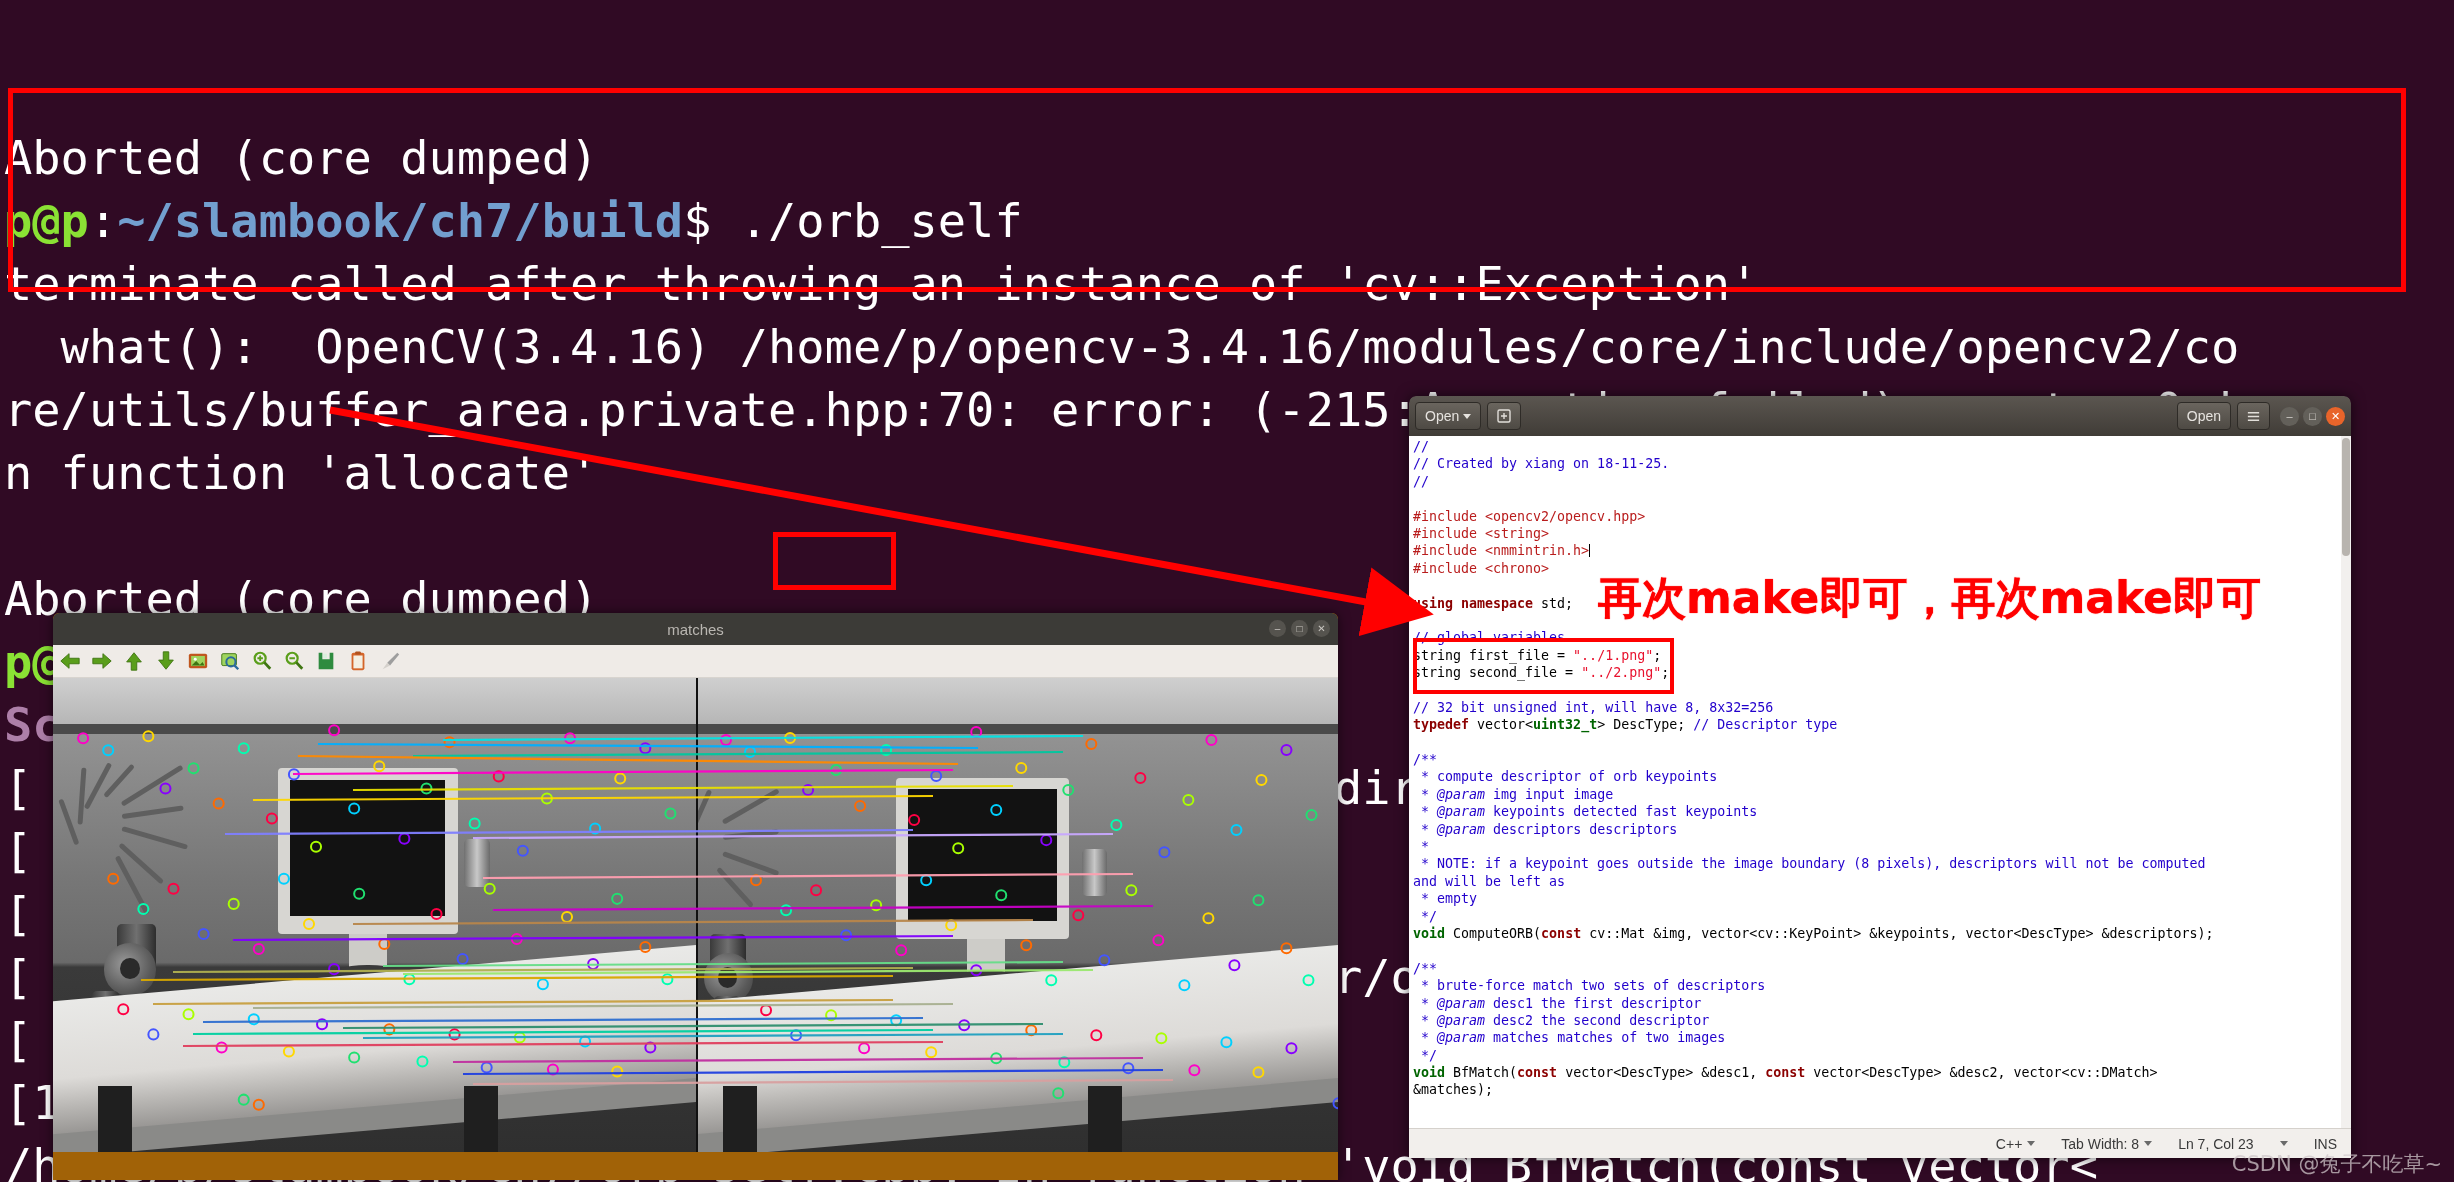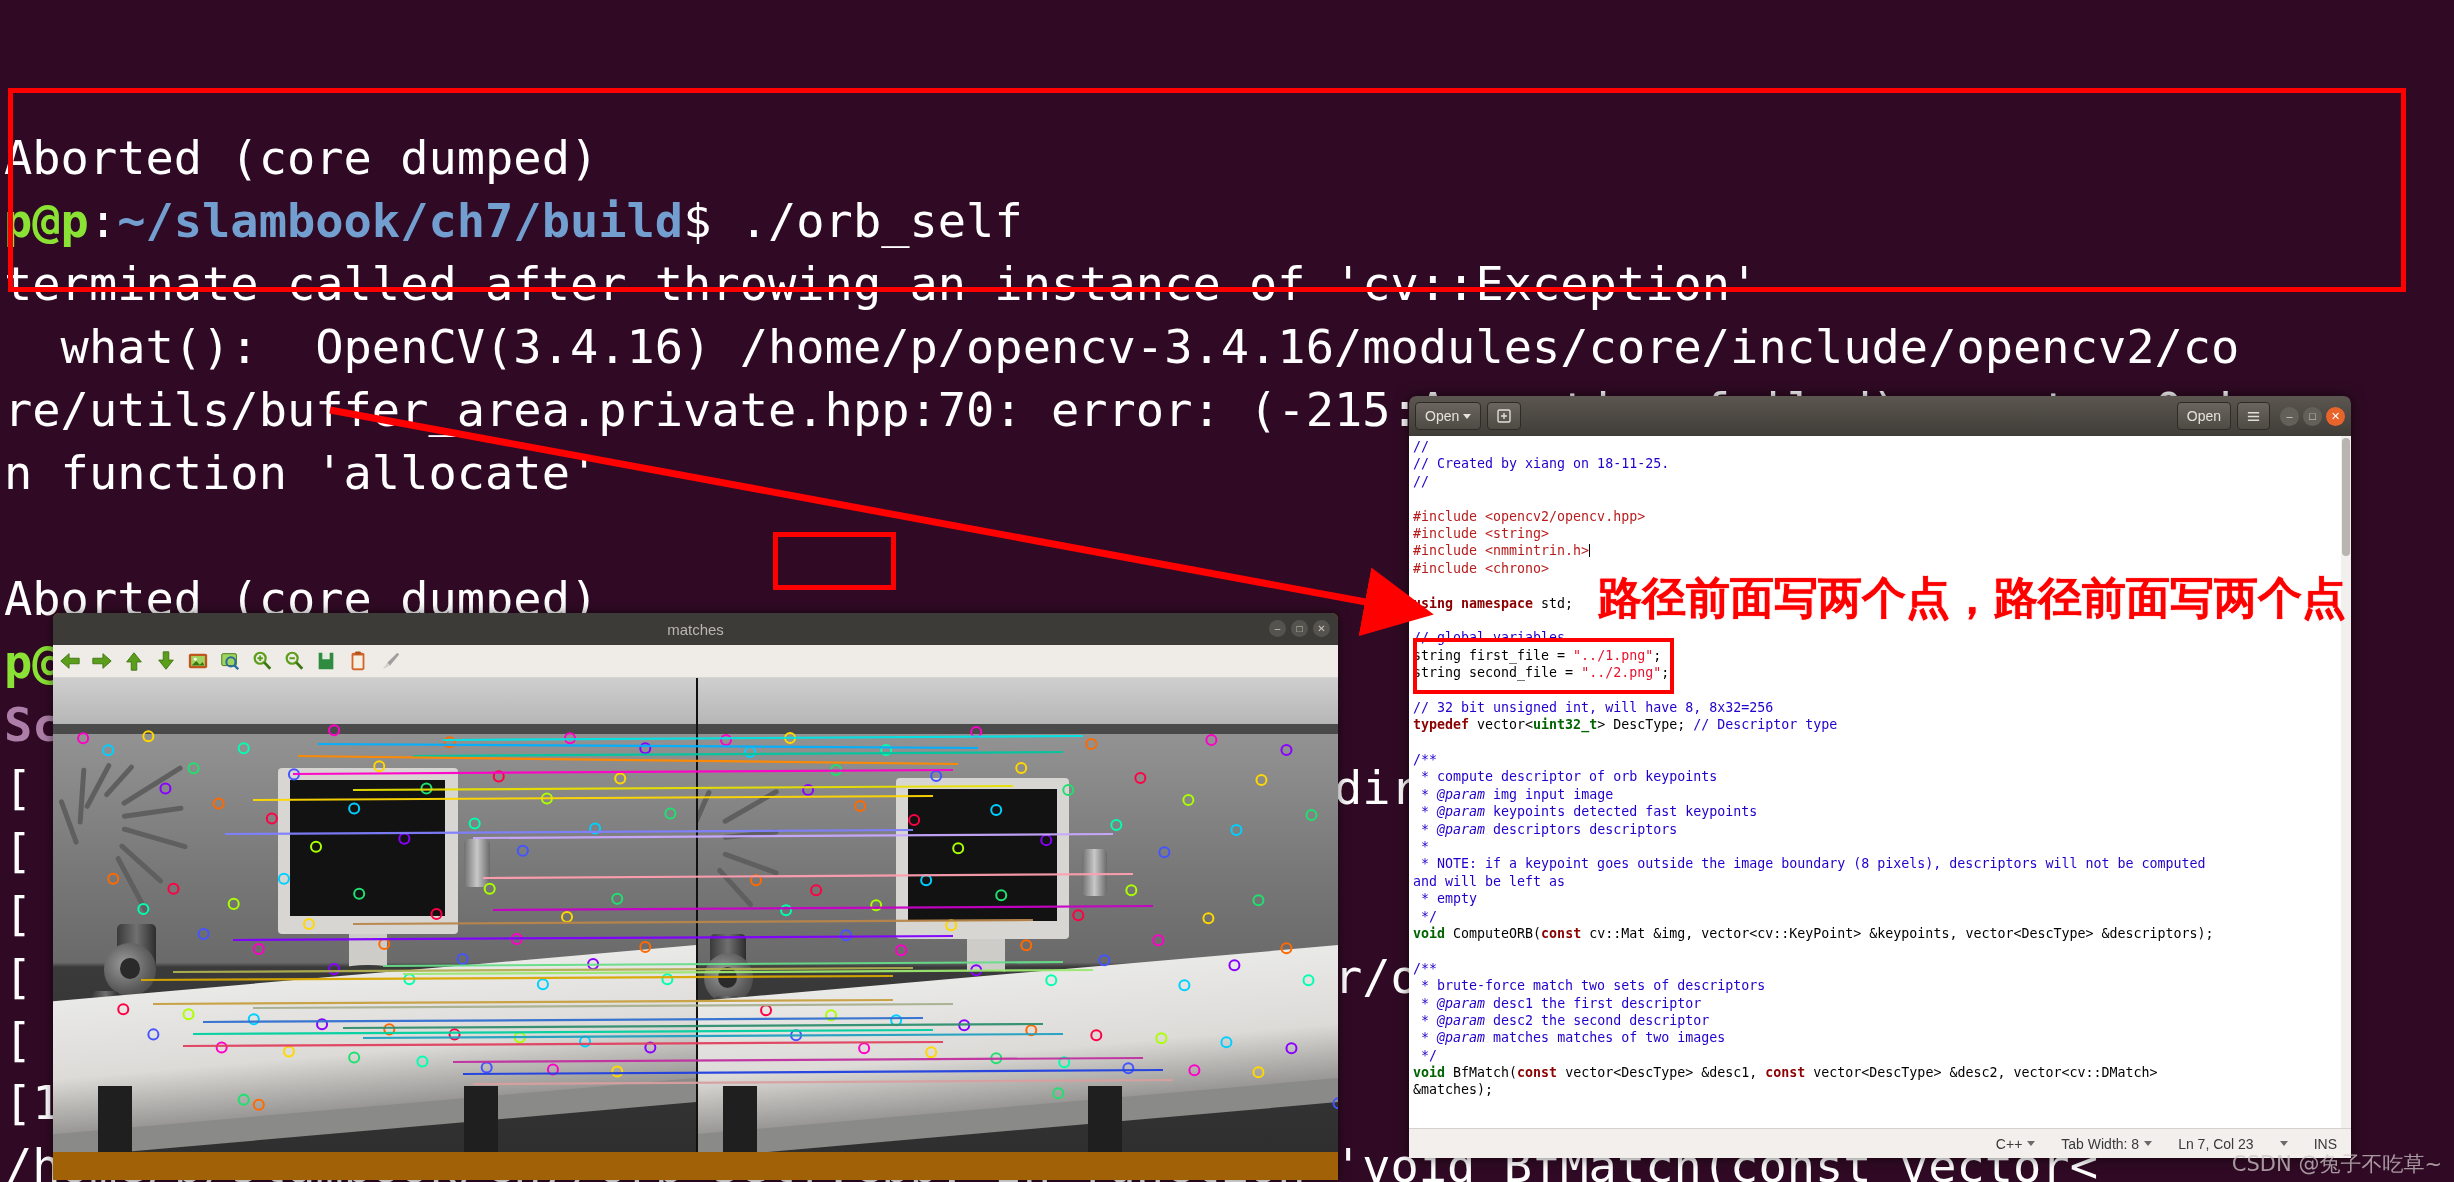--- a/index.html
+++ b/index.html
@@ -586,15 +586,15 @@
 
 <svg id="arrow-svg">
   <defs>
     <marker id="ahead" markerWidth="10" markerHeight="10" refX="8" refY="5" orient="auto">
       <path d="M0,0 L10,5 L0,10 z" fill="#ff0000"></path>
     </marker>
   </defs>
   <line x1="330" y1="410" x2="1420" y2="612" stroke="#ff0000" stroke-width="7" marker-end="url(#ahead)"></line>
 </svg>
 
-<div id="cn-note">路径前面写两个点，路径前面写两个点</div>
+<div id="cn-note">再次make即可，再次make即可</div>
 
 <div id="watermark">CSDN @兔子不吃草~</div>
 
 </body></html>

